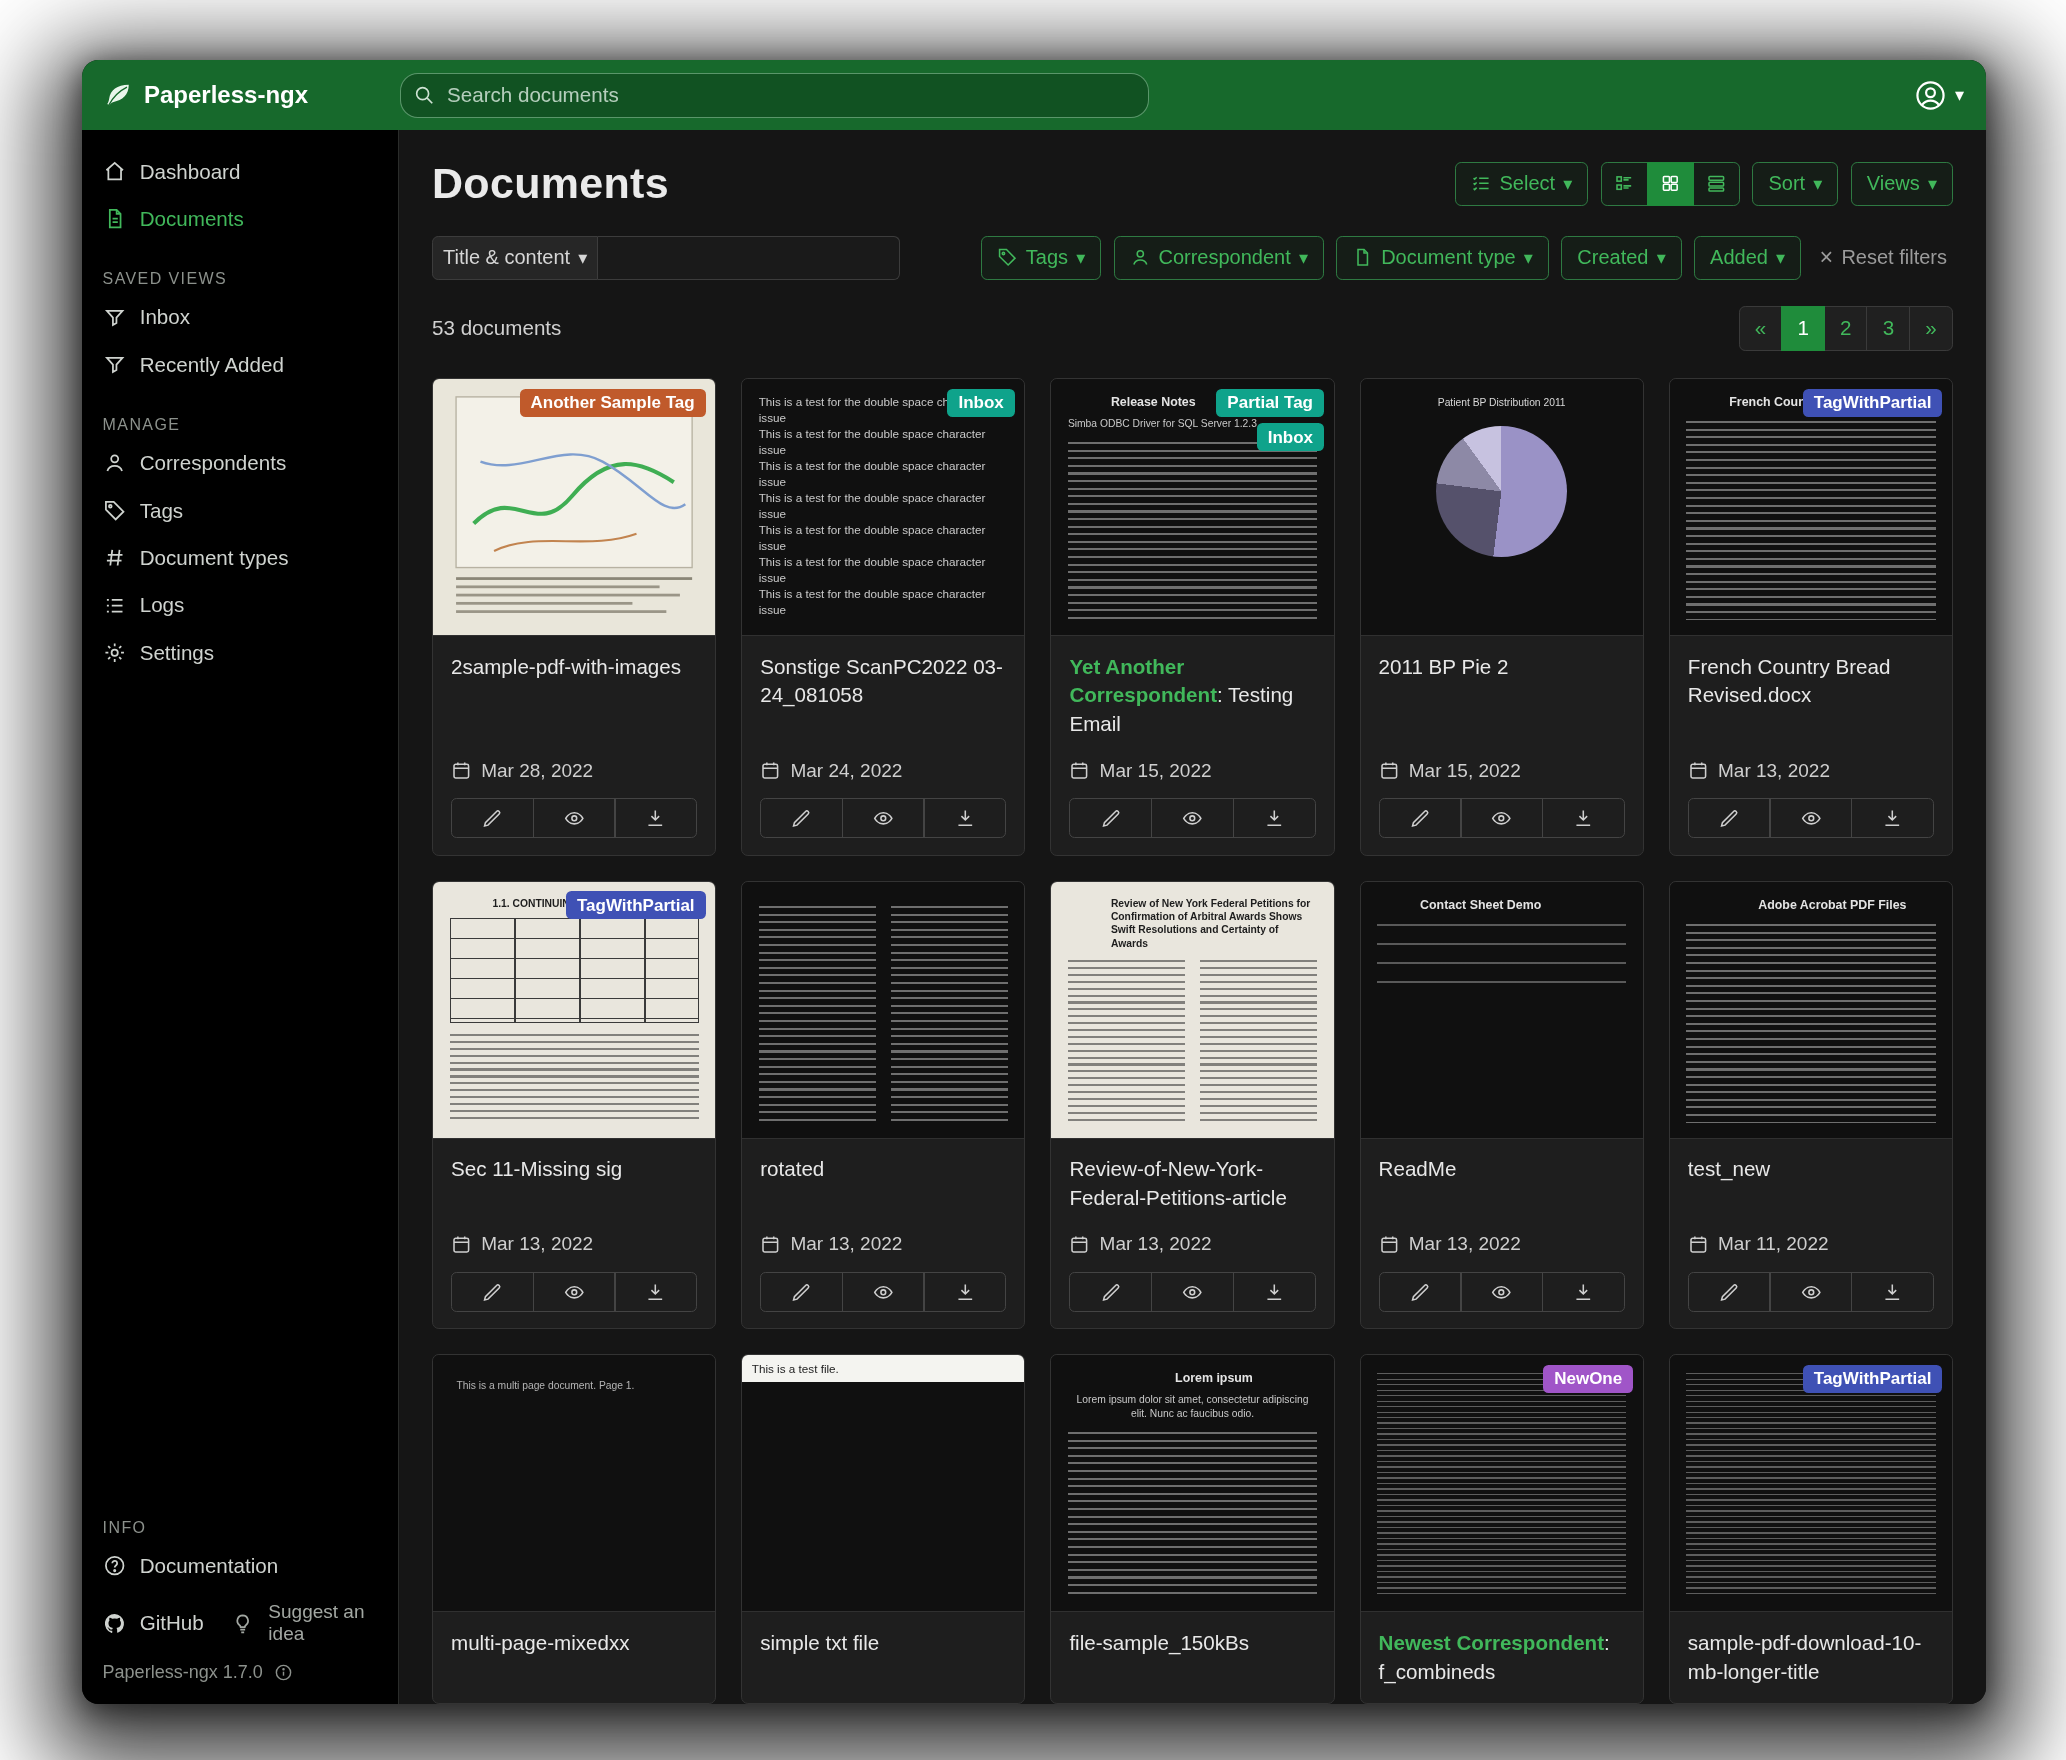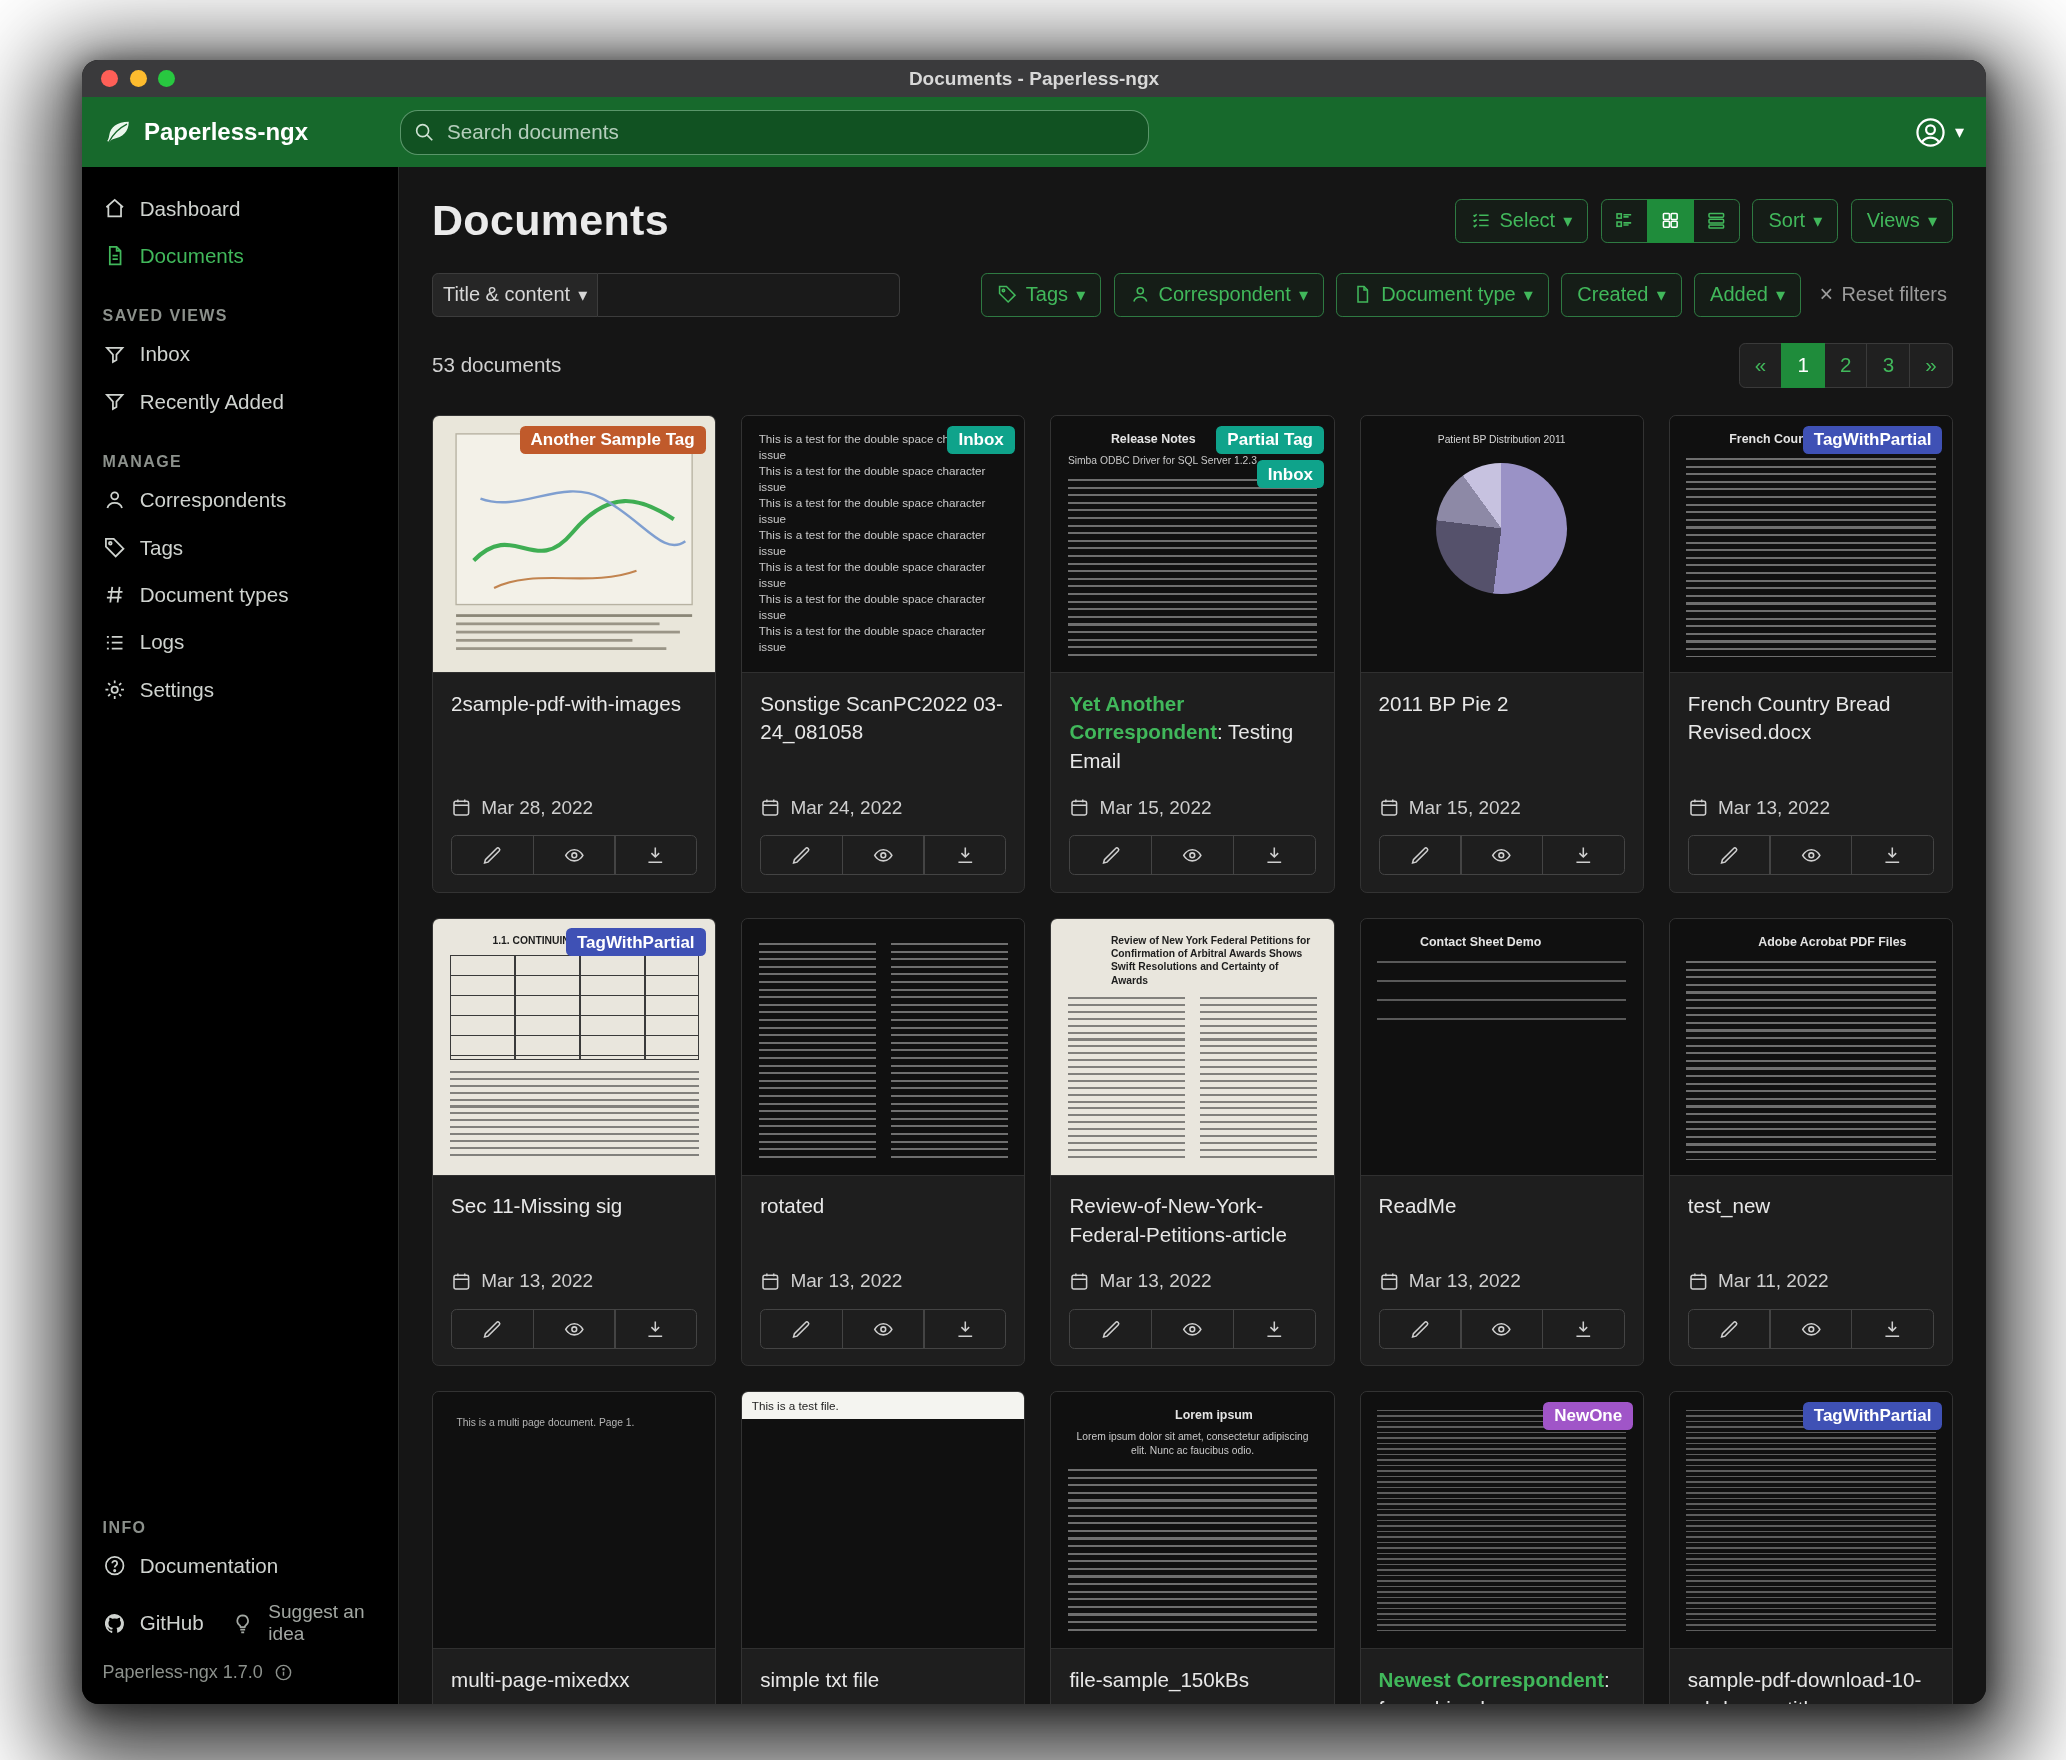--- a/index.html
+++ b/index.html
@@ -33,21 +33,21 @@
   .user{margin-left:auto;display:flex;align-items:center;gap:8.2px;color:#fff;cursor:pointer;}
   .user svg{width:33px;height:33px;}
   .caret{font-size:18px;line-height:1;}
   
   .app-body{flex:1;display:flex;min-height:0;}
   .sidebar{width:316px;flex:0 0 auto;background:#000000;border-right:0.7px solid #2a2c2a;
     display:flex;flex-direction:column;padding-top:18px;overflow:hidden;}
   .nav-item{display:flex;align-items:center;gap:13.7px;padding:11.7px 6.9px 11.7px 20.6px;color:#cfd3cf;font-size:20.6px;cursor:pointer;}
   .nav-item svg{width:23.4px;height:23.4px;flex:0 0 auto;}
   .nav-item.active{color:#41b85b;}
-  .side-header{margin:27.5px 0 5.5px 20.6px;font-size:16px;letter-spacing:1.4px;color:#8c918c;font-weight:700;}
+  .side-header{margin:27.5px 0 5.5px 20.6px;font-size:16px;letter-spacing:1.4px;color:#8c918c;font-weight:400;}
   .side-spacer{flex:1;}
   .side-duo{display:flex;align-items:center;gap:27.5px;}
   .side-duo .nav-item{padding-right:0;}
   .side-duo .nav-item.dim{color:#a2a7a2;font-size:19px;padding-left:0;}
   .version-row{display:flex;align-items:center;gap:11px;color:#8c918c;font-size:18px;padding:5.5px 20.6px 20.6px;}
   .version-row svg{width:19px;height:19px;}
   
   .main{flex:1;min-width:0;background:#151515;padding:29px 33px 0;overflow:hidden;display:flex;flex-direction:column;}
   .toolbar-row{display:flex;align-items:center;margin-bottom:27.5px;}
   h1.page-title{margin:0;font-size:43px;font-weight:700;color:#eaeaea;letter-spacing:0.3px;}
@@ -122,28 +122,20 @@
   .abtn:first-child{border-radius:5.5px 0 0 5.5px;margin-left:0;}
   .abtn:last-child{border-radius:0 5.5px 5.5px 0;}
   .abtn svg{width:20.6px;height:20.6px;}
   svg{display:block;}
 </style>
 </head>
 <body>
 
 <div class="window">
 
-  <div class="titlebar">
-    <div class="traffic">
-      <span class="tl red"></span>
-      <span class="tl yellow"></span>
-      <span class="tl green"></span>
-    </div>
-    <div class="titlebar-title">Documents - Paperless-ngx</div>
-  </div>
 
   <div class="appbar">
     <div class="brand">
       <span>
         <svg viewBox="0 0 24 24" width="29" height="29">
             <path fill="#eaf6ec" d="M20.5 3.2c-9.8 0-15.2 4.6-16.2 11.2-.25 1.7-.7 3.1-1.6 4.7l1.75 1c.85-1.5 1.8-2.5 3.5-2.8 7.2-1.1 12.55-5.8 12.55-14.1z"></path>
             <path fill="none" stroke="#17692c" stroke-width="1.1" d="M4 20C8 12 13 8 19 5"></path>
           </svg>
       </span>
       <span>Paperless-ngx</span>

